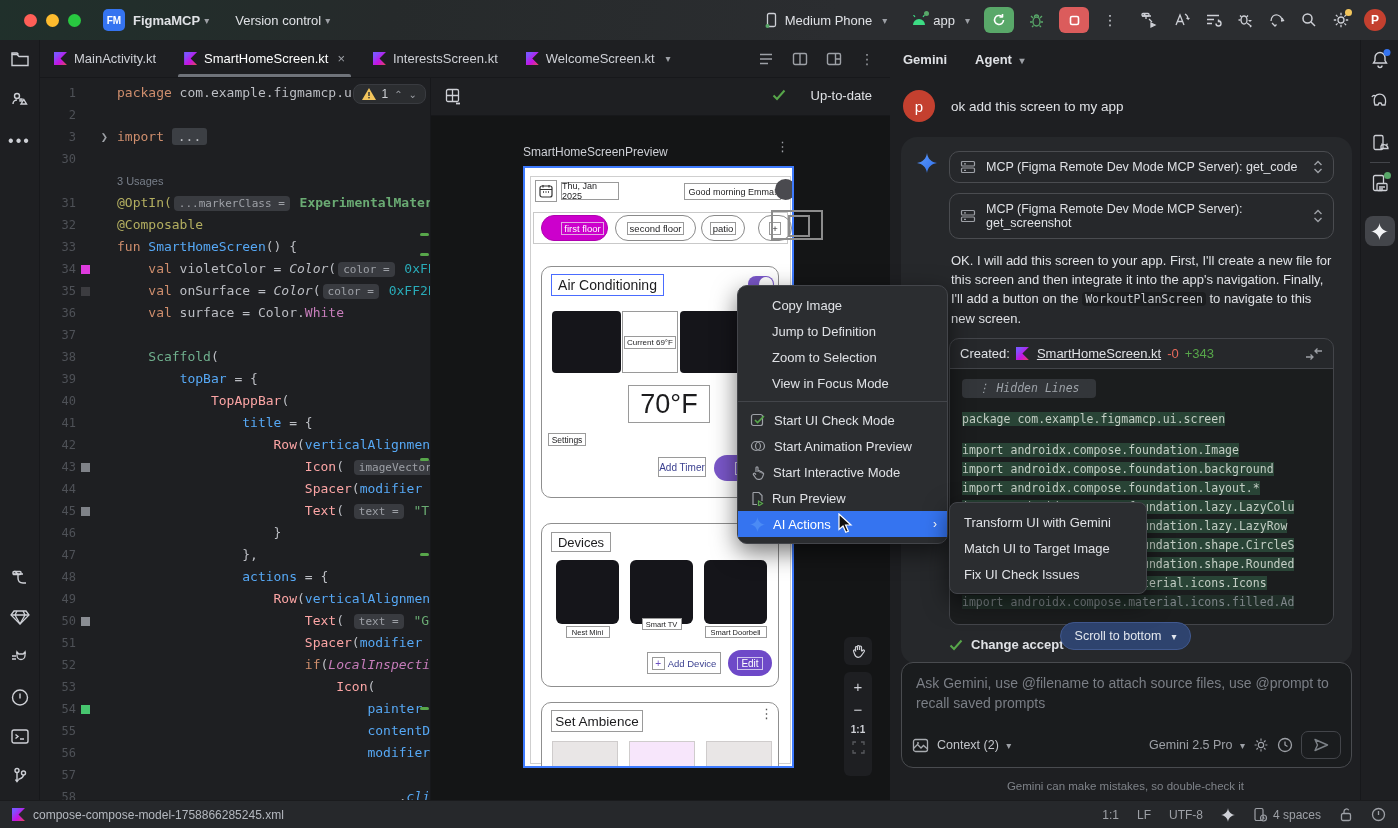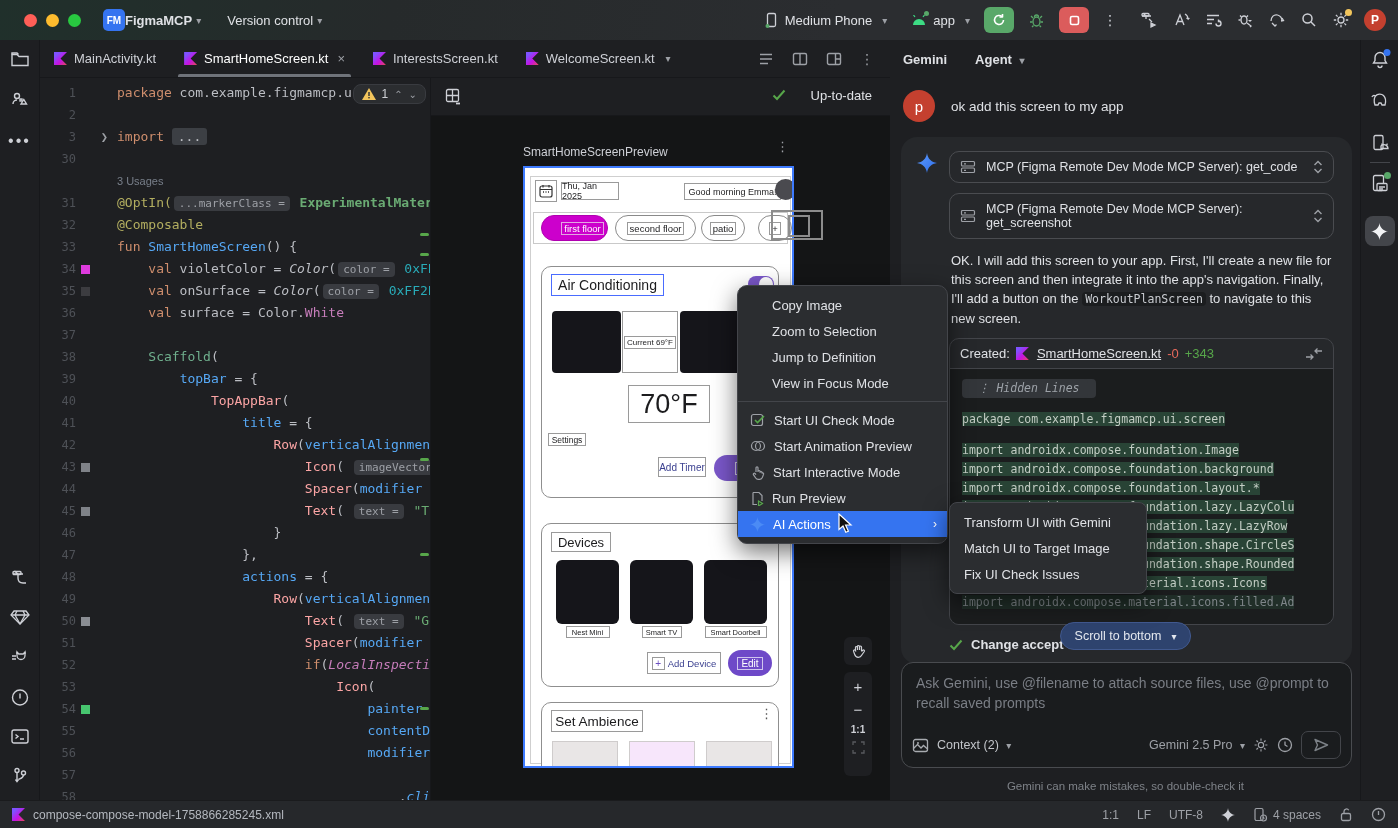--- a/index.html
+++ b/index.html
@@ -130,21 +130,21 @@
 </head>
 <body>
 
 <div id="app">
 
   <div id="titlebar">
     <div class="tl" style="background:#ff5f57;margin-left:24px"></div>
     <div class="tl" style="background:#febc2e"></div>
     <div class="tl" style="background:#28c840"></div>
     <div class="fm-badge" style="margin-left:22px">FM</div>
-    <span class="tbar-txt" style="margin-left:0;font-weight:bold">FigmaMCP</span>
+    <span class="tbar-txt" style="margin-left:8px;font-weight:bold">FigmaMCP</span>
     <span class="chev">▾</span>
     <span class="tbar-txt" style="margin-left:26px">Version control</span>
     <span class="chev">▾</span>
 
     <div style="margin-left:auto;display:flex;align-items:center;gap:14px;padding-right:12px">
       <div class="tool-btn" style="gap:6px">
         <span>
           <svg width="15" height="17" viewBox="0 0 15 17" fill="none" stroke="#ced0d6" stroke-width="1.3">
             <rect x="3.5" y="1.5" width="8" height="13" rx="1.5"></rect>
               <circle cx="3.5" cy="14" r="2" fill="#59a869" stroke="none"></circle>
@@ -455,21 +455,21 @@
           </div>
         </div>
 
         <div class="pcard" style="left:16px;top:355px;width:238px;height:164px">
           <div class="wire" style="left:9px;top:8px;width:60px;height:20px;font-size:13px">Devices</div>
           <span class="kebab" style="position:absolute;left:218px;top:9px;color:#555">⋮</span>
           <div id="device-tiles">
               <div class="blackbox" style="left: 14px; top: 36px; width: 63px; height: 64px; border-radius: 6px;"></div>
               <div class="wire" style="left: 23.5px; top: 102px; width: 44px; height: 12px; font-size: 7.5px; white-space: nowrap;">Nest Mini</div>
               <div class="blackbox" style="left: 88px; top: 36px; width: 63px; height: 64px; border-radius: 6px;"></div>
-              <div class="wire" style="left: 99.5px; top: 102px; width: 40px; height: 12px; font-size: 7.5px; white-space: nowrap;">Smart TV</div>
+              <div class="wire" style="left: 99.5px; top: 94px; width: 40px; height: 12px; font-size: 7.5px; white-space: nowrap;">Smart TV</div>
               <div class="blackbox" style="left: 162px; top: 36px; width: 63px; height: 64px; border-radius: 6px;"></div>
               <div class="wire" style="left: 162.5px; top: 102px; width: 62px; height: 12px; font-size: 7.5px; white-space: nowrap;">Smart Doorbell</div>
             </div>
           <div class="wire" style="left:105px;top:128px;width:74px;height:22px;gap:3px">
             <span class="wire" style="position:static;border:1px solid #9a9a9a;width:13px;height:13px;color:#6b4fc0;font-size:10px">+</span>
             <span style="font-size:9.5px;color:#3a3f8f">Add Device</span>
           </div>
           <div style="position:absolute;left:186px;top:126px;width:44px;height:26px;border-radius:13px;background:#6e49c8;display:flex;align-items:center;justify-content:center">
             <span class="wire" style="position:static;background:transparent;border:1px solid #cfc4ee;color:#fff;font-size:10px;padding:0 3px">Edit</span>
           </div>
@@ -702,24 +702,24 @@
           </svg>
       </span>
     </div>
   </div>
 
   <div id="ctx-menu">
       <div class="mi noicon">
         <span class="mi-label">Copy Image</span>
       </div>
       <div class="mi noicon">
+        <span class="mi-label">Jump to Definition</span>
+      </div>
+      <div class="mi noicon">
         <span class="mi-label">Zoom to Selection</span>
-      </div>
-      <div class="mi noicon">
-        <span class="mi-label">Jump to Definition</span>
       </div>
       <div class="mi noicon">
         <span class="mi-label">View in Focus Mode</span>
       </div>
       <div class="mi-div"></div>
       <div class="mi">
         <span>
           <svg width="16" height="14" viewBox="0 0 16 14" fill="none" stroke="#9da0a6" stroke-width="1.2">
             <rect x="1.5" y="1.5" width="11" height="11" rx="2"></rect>
             <path d="M5 7l2.5 2.5L14 3" stroke="#57a64a" stroke-width="1.6"></path>

